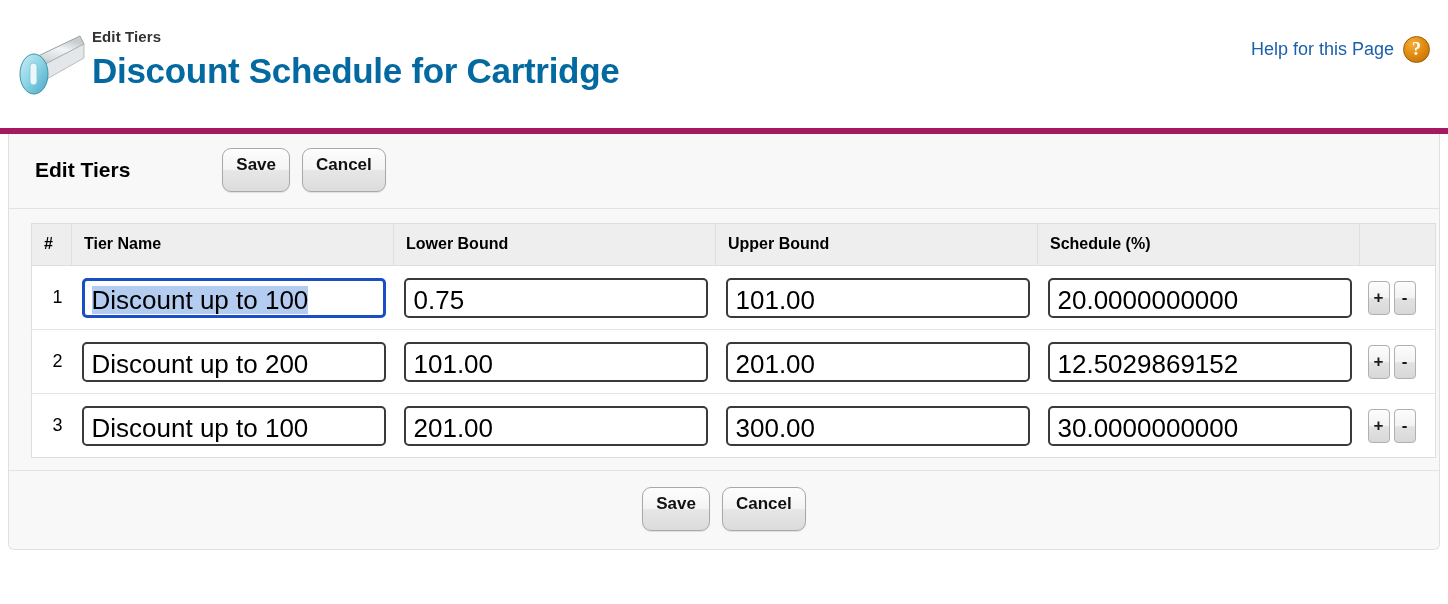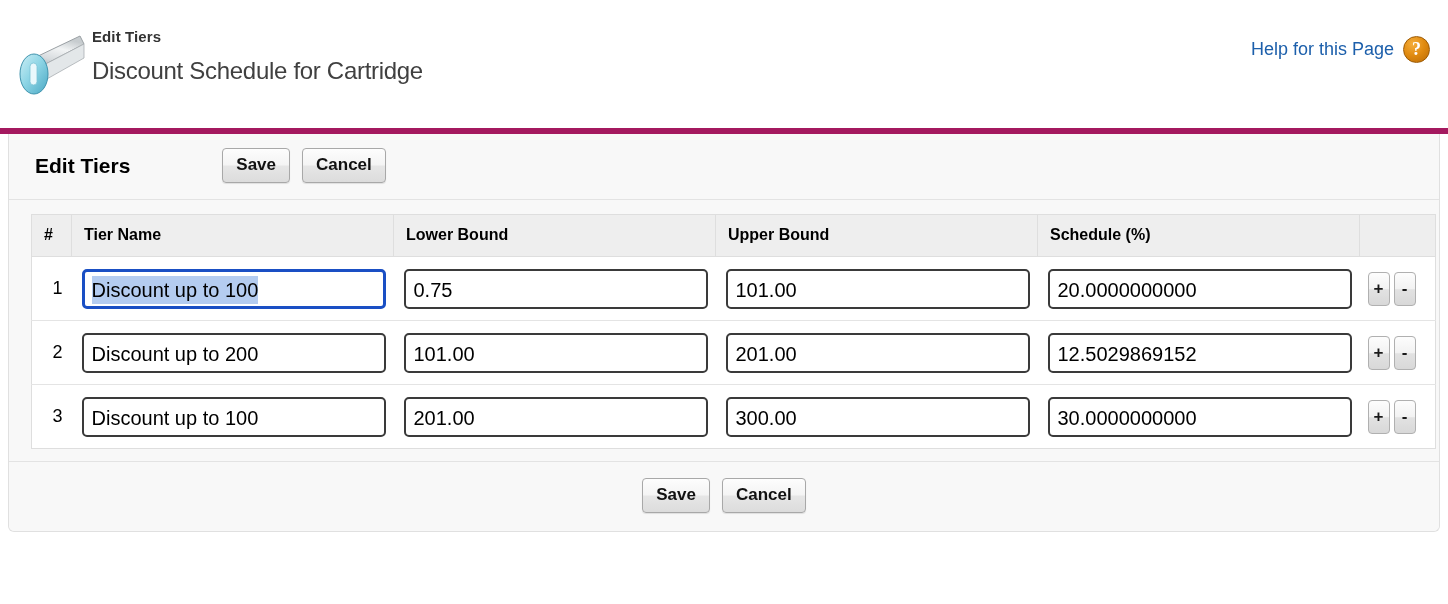--- a/index.html
+++ b/index.html
@@ -40,23 +40,23 @@
     padding-top: 6px;
   }
   .eyebrow {
     font-size: 15px;
     font-weight: bold;
     color: #333333;
     letter-spacing: 0.1px;
     line-height: 18px;
   }
   .page-title {
-    font-size: 24px;
-    font-weight: normal;
-    color: #404040;
+    font-size: 35px;
+    font-weight: bold;
+    color: #0369a1;
     line-height: 44px;
     margin-top: 3px;
     letter-spacing: -0.3px;
   }
   .help-link-wrap {
     position: absolute;
     right: 18px;
     top: 36px;
     display: flex;
     align-items: center;
@@ -114,22 +114,22 @@
   }
   .btn-row { display: flex; gap: 12px; }
 
   .btn {
     font-family: "Liberation Sans", sans-serif;
     font-size: 17px;
     font-weight: bold;
     color: #111111;
     background: linear-gradient(to bottom, #fdfdfd 0%, #f4f4f4 48%, #e6e6e6 52%, #dcdcdc 100%);
     border: 1px solid #a8a8a8;
-    border-radius: 4px;
-    padding: 6px 13px 7px;
+    border-radius: 9px;
+    padding: 6px 13px 16px;
     cursor: pointer;
     line-height: 20px;
     box-shadow: 0 1px 1px rgba(0,0,0,0.10);
   }
 
   
   .table-wrap {
     padding: 14px 12px 12px 22px;
     background: #f8f8f8;
   }
@@ -175,21 +175,21 @@
     font-size: 18px;
     color: #000;
     border-left: 1px solid #dedede;
   }
   table.tiers tr:last-child td { border-bottom: 1px solid #dedede; }
   table.tiers td.c-act { border-right: 1px solid #dedede; padding-left: 8px; }
   table.tiers td.c-disc { padding-right: 4px; }
 
   .fld {
     font-family: "Liberation Sans", sans-serif;
-    font-size: 20px;
+    font-size: 26px;
     color: #000;
     background: #ffffff;
     border: 2px solid #3a3a3a;
     border-radius: 5px;
     padding: 5px 8px 6px;
     width: 304px;
     height: 40px;
     outline: none;
   }
   .fld.focused {

